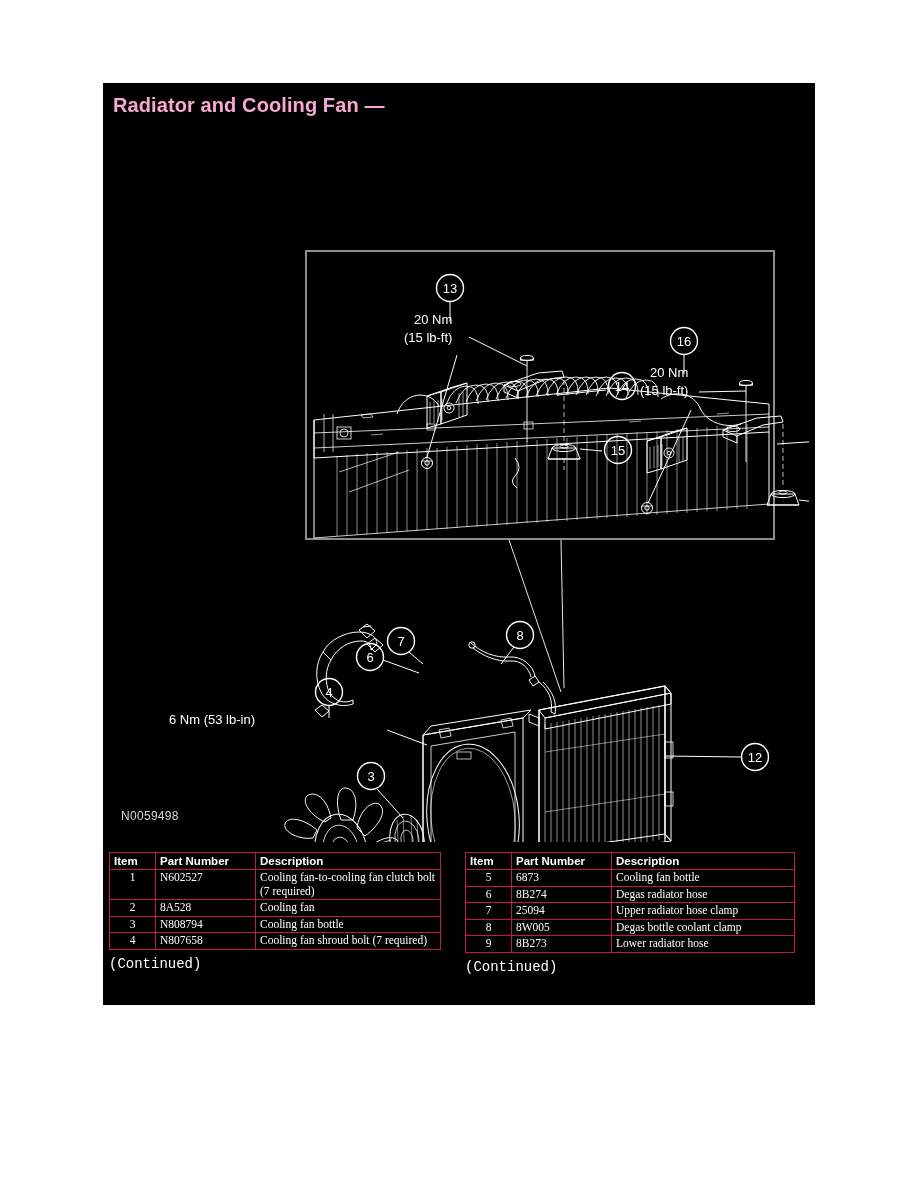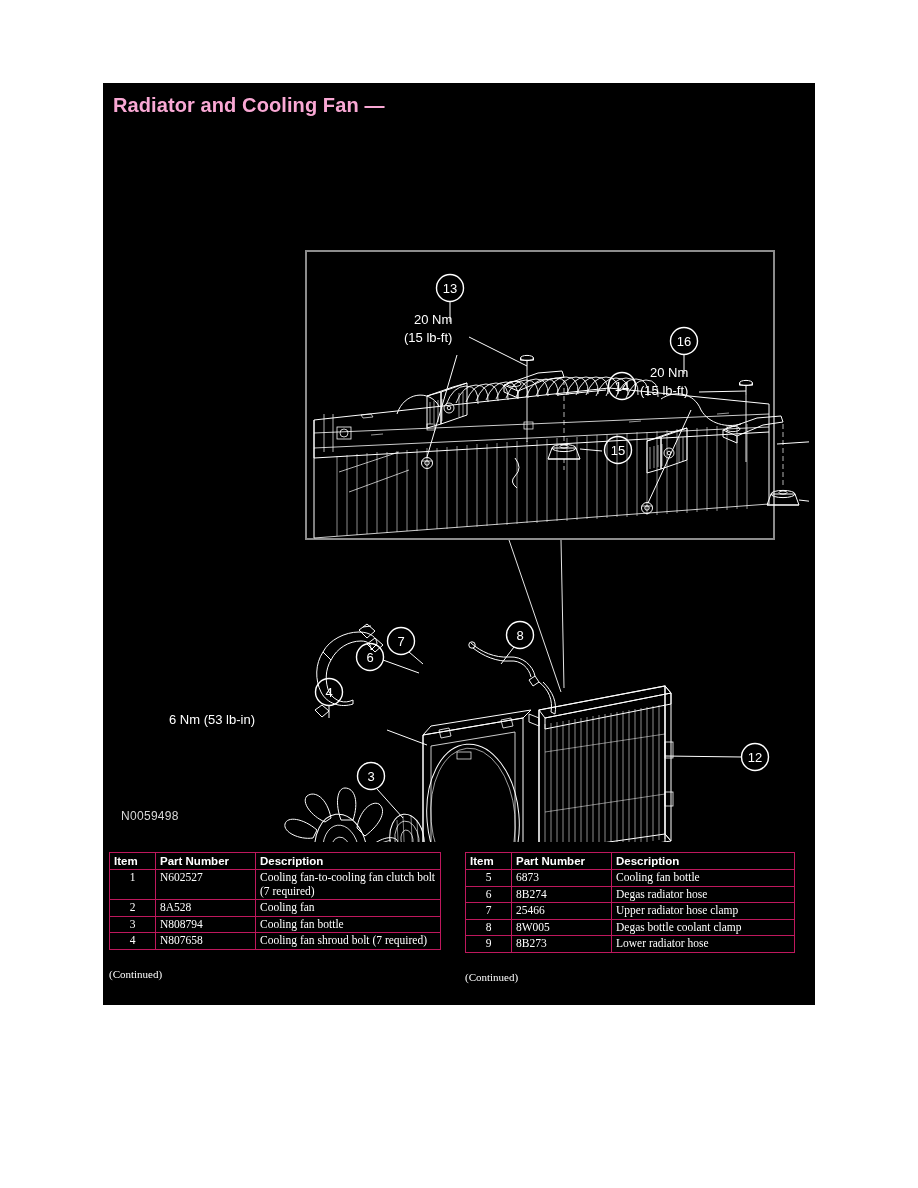--- a/index.html
+++ b/index.html
@@ -99,24 +99,24 @@
     font-size: 11.5px;
     line-height: 13.5px;
   }
   table.parts td.c-item {
     text-align: center;
   }
   col.col-item { width: 46px; }
   col.col-part { width: 100px; }
 
   .continued {
-    margin-top: 19px;
+    margin-top: 9px;
     color: #ffffff;
-    font-family: Liberation Serif, serif;
-    font-size: 11px;
+    font-family: Liberation Mono, monospace;
+    font-size: 14px;
     line-height: 11px;
   }
 
   
   .cal-num {
     font-family: "Liberation Sans", sans-serif;
     font-size: 13px;
     fill: #ffffff;
     text-anchor: middle;
   }
@@ -662,21 +662,21 @@
             <td>6873</td>
             <td>Cooling fan bottle</td>
           </tr>
           <tr>
             <td class="c-item">6</td>
             <td>8B274</td>
             <td>Degas radiator hose</td>
           </tr>
           <tr>
             <td class="c-item">7</td>
-            <td>25466</td>
+            <td>25094</td>
             <td>Upper radiator hose clamp</td>
           </tr>
           <tr>
             <td class="c-item">8</td>
             <td>8W005</td>
             <td>Degas bottle coolant clamp</td>
           </tr>
           <tr>
             <td class="c-item">9</td>
             <td>8B273</td>

